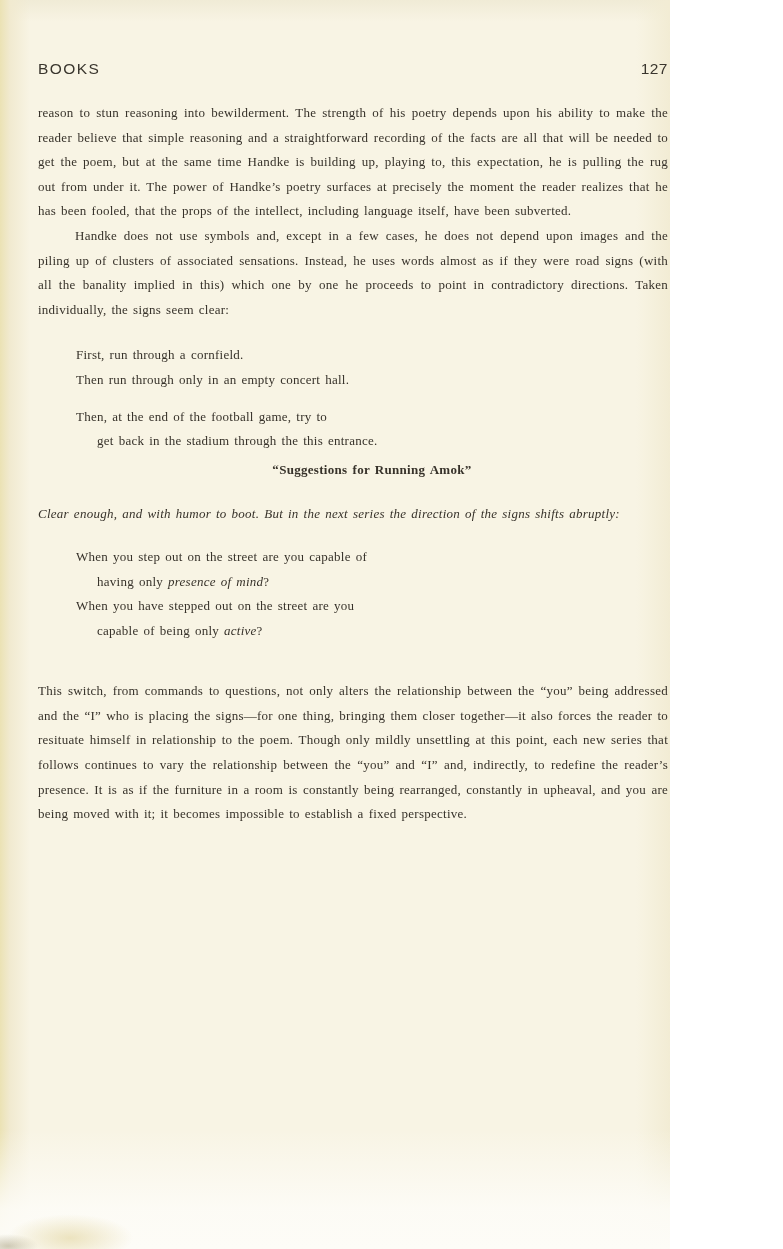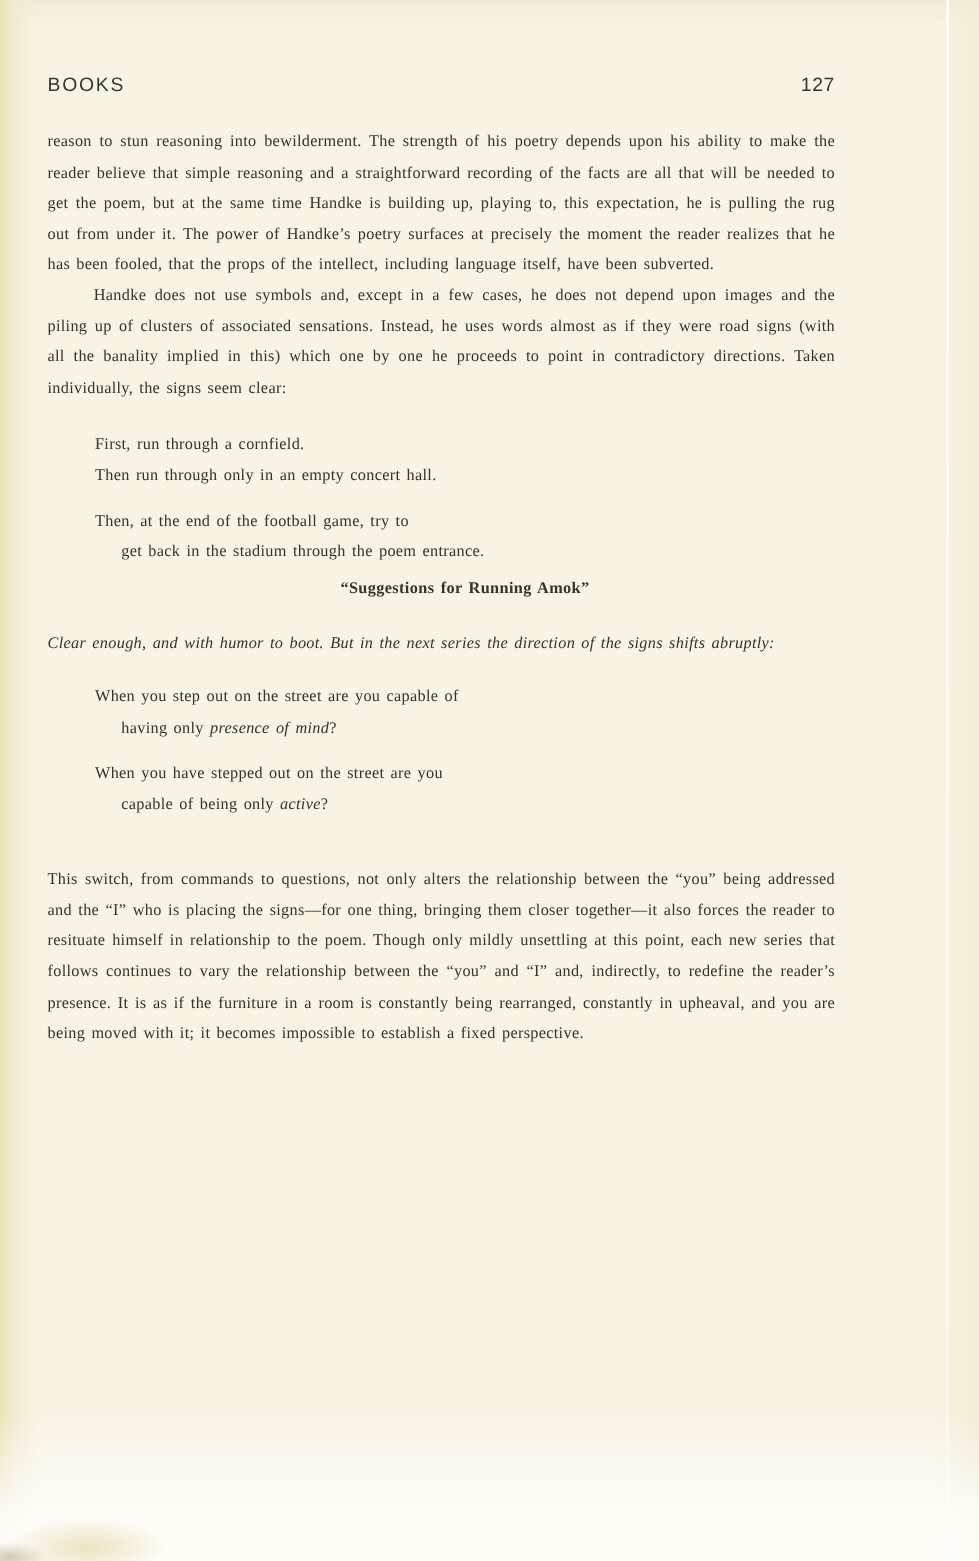--- a/index.html
+++ b/index.html
@@ -1,20 +1,20 @@
 <!DOCTYPE html>
 <html><head>
 <meta charset="utf-8">
 <style>
   * { margin: 0; padding: 0; box-sizing: border-box; }
   html, body { background: #ffffff; }
 
   .page {
     position: relative;
-    width: 783px;
+    width: 670px;
     height: 1249px;
     overflow: hidden;
     font-family: "Liberation Serif", "DejaVu Serif", serif;
     color: #37322a;
     background:
       
       radial-gradient(ellipse 90px 34px at 70px 1238px, rgba(222,207,146,0.55), rgba(222,207,146,0) 70%),
       radial-gradient(ellipse 40px 16px at 8px 1246px, rgba(150,140,100,0.45), rgba(150,140,100,0) 75%),
       
       linear-gradient(0deg, #fdfcf7 0px, rgba(253,252,247,0.9) 40px, rgba(253,252,247,0) 120px),
@@ -69,21 +69,21 @@
   p.para.indent { text-indent: 37px; }
 
   .quote-block {
     margin-left: 38px;
     margin-top: 21px;
   }
   .qline { white-space: nowrap; }
   .qline.cont { padding-left: 21px; }
   .qline.stanza-gap { margin-top: 12px; }
 
-  .stanza { margin-top: 12px; }
+  .stanza { }
   .stanza:first-child { margin-top: 0; }
 
   .it { font-style: italic; }
 
   .attribution {
     margin-top: 4px;
     text-align: center;
     font-weight: 600;
     letter-spacing: 0.3px;
   }
@@ -108,21 +108,21 @@
     <main class="body-text">
 
       <p class="para">reason to stun reasoning into bewilderment. The strength of his poetry depends upon his ability to make the reader believe that simple reasoning and a straightforward recording of the facts are all that will be needed to get the poem, but at the same time Handke is building up, playing to, this expectation, he is pulling the rug out from under it. The power of Handke’s poetry surfaces at precisely the moment the reader realizes that he has been fooled, that the props of the intellect, including language itself, have been subverted.</p>
 
       <p class="para indent">Handke does not use symbols and, except in a few cases, he does not depend upon images and the piling up of clusters of associated sensations. Instead, he uses words almost as if they were road signs (with all the banality implied in this) which one by one he proceeds to point in contradictory directions. Taken individually, the signs seem clear:</p>
 
       <div class="quote-block">
         <div class="qline">First, run through a cornfield.</div>
         <div class="qline">Then run through only in an empty concert hall.</div>
         <div class="qline stanza-gap">Then, at the end of the football game, try to</div>
-        <div class="qline cont">get back in the stadium through the poem entrance.</div>
+        <div class="qline cont">get back in the stadium through the this entrance.</div>
         <div class="attribution">“Suggestions for Running Amok”</div>
       </div>
 
       <p class="para after-quote">Clear enough, and with humor to boot. But in the next series the direction of the signs shifts abruptly:</p>
 
       <div class="quote-block quote2">
         <div class="stanza">
           <div class="qline">When you step out on the street are you capable of</div>
           <div class="qline cont"><span>having only </span><span class="it">presence of mind</span><span>?</span></div>
         </div>

